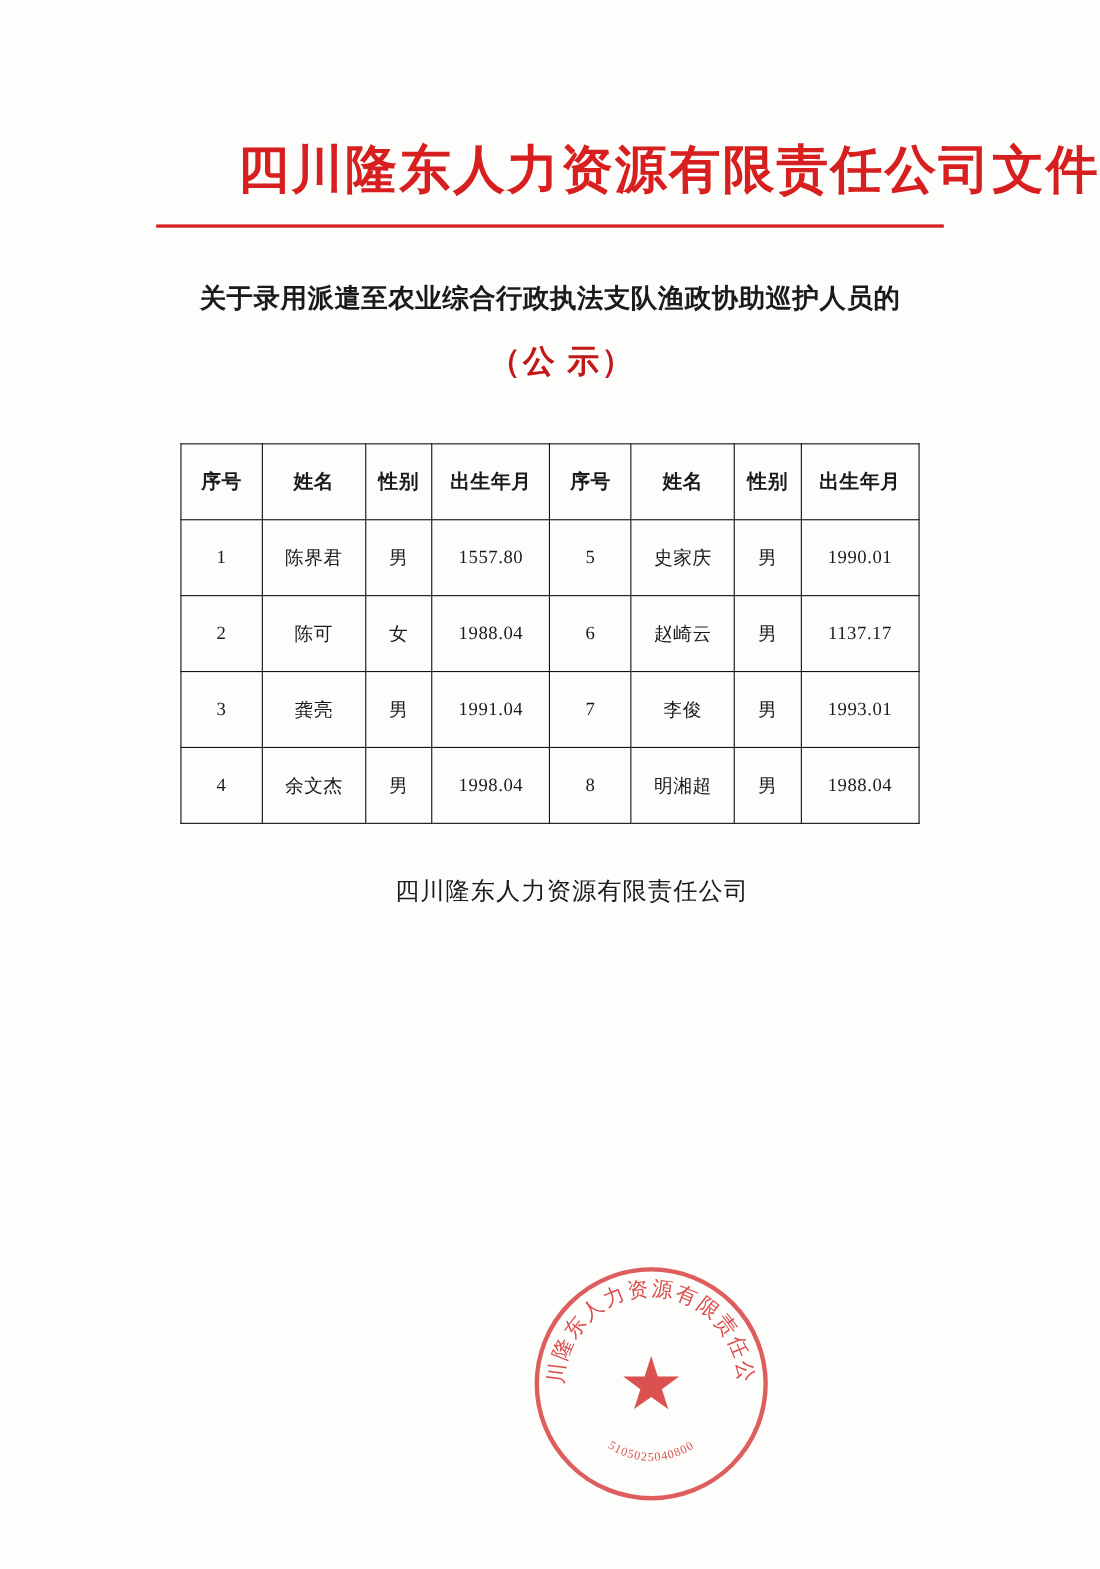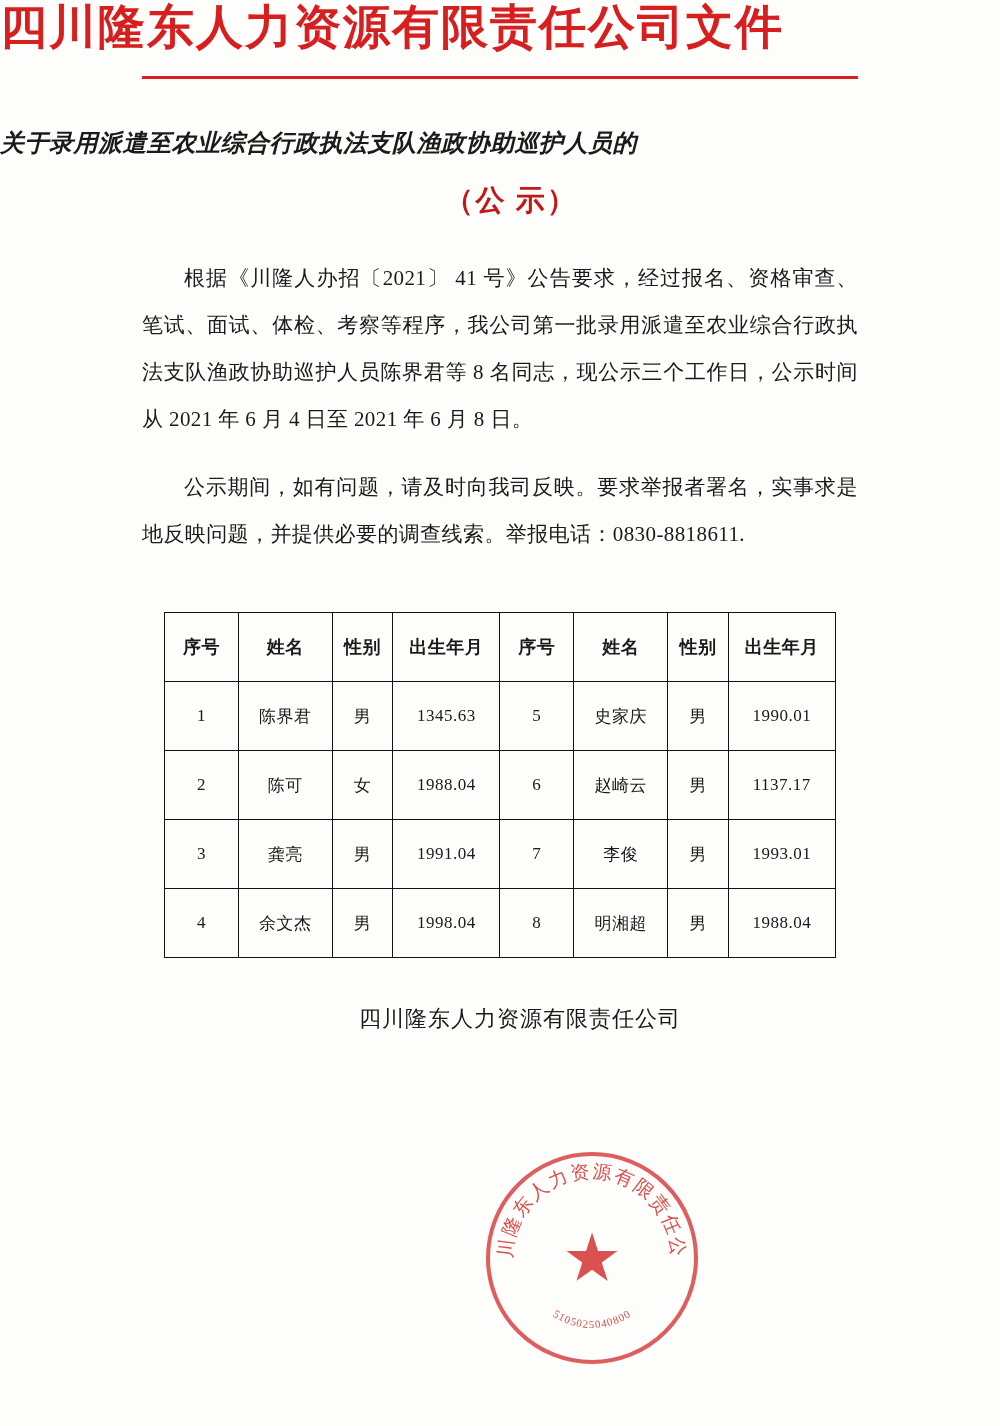--- a/index.html
+++ b/index.html
@@ -15,21 +15,22 @@
     color: #1a1a1a;
     overflow: hidden;
   }
   .page {
     position: absolute;
     inset: 0;
     background: #fdfdfb;
   }
   
   .doc-header {
-    text-align: left;
+    padding-top: 128px;
+    text-align: right;
     border-radius: 30px;
   }
   .org-title {
     color: #d81f1f;
     font-weight: bold;
     font-size: 47px;
     letter-spacing: 2px;
     line-height: 1.15;
     font-family: "Liberation Serif", "DejaVu Serif", serif;
   }
@@ -51,25 +52,24 @@
     position: absolute;
     left: -6px;
     top: -22px;
     width: 1px;
     height: 20px;
     background: transparent;
   }
   
   .doc-title {
     margin-top: 48px;
-    text-align: left;
+    text-align: center;
     font-size: 24px;
     font-weight: bold;
     letter-spacing: 0.5px;
-    font-style: italic;
   }
   .doc-subtitle {
     margin-top: 22px;
     text-align: center;
     font-size: 29px;
     font-weight: bold;
     color: #c31818;
     letter-spacing: 2px;
     padding-left: 22px;
   }
@@ -168,24 +168,20 @@
 <div class="page">
 
   <div class="doc-header">
     <div class="org-title">四川隆东人力资源有限责任公司文件</div>
     <div class="red-rule"></div>
   </div>
 
   <div class="doc-title">关于录用派遣至农业综合行政执法支队渔政协助巡护人员的</div>
   <div class="doc-subtitle">（公 示）</div>
 
-  <div class="body-wrap">
-    <p class="para">根据《川隆人办招〔2021〕 41 号》公告要求，经过报名、资格审查、笔试、面试、体检、考察等程序，我公司第一批录用派遣至农业综合行政执法支队渔政协助巡护人员陈界君等 8 名同志，现公示三个工作日，公示时间从 2021 年 6 月 4 日至 2021 年 6 月 8 日。</p>
-    <p class="para">公示期间，如有问题，请及时向我司反映。要求举报者署名，实事求是地反映问题，并提供必要的调查线索。举报电话：0830-8818611.</p>
-  </div>
 
   <div class="table-wrap">
     <table class="roster">
       <colgroup>
         <col class="c-seq">
           <col class="c-name">
           <col class="c-sex">
           <col class="c-birth">
         <col class="c-seq">
           <col class="c-name">
@@ -202,21 +198,21 @@
           <th>姓名</th>
           <th>性别</th>
           <th>出生年月</th>
         </tr>
       </thead>
       <tbody>
         <tr>
           <td>1</td>
           <td>陈界君</td>
           <td>男</td>
-          <td>1345.63</td>
+          <td>1557.80</td>
           <td>5</td>
           <td>史家庆</td>
           <td>男</td>
           <td>1990.01</td>
         </tr>
         <tr>
           <td>2</td>
           <td>陈可</td>
           <td>女</td>
           <td>1988.04</td>

